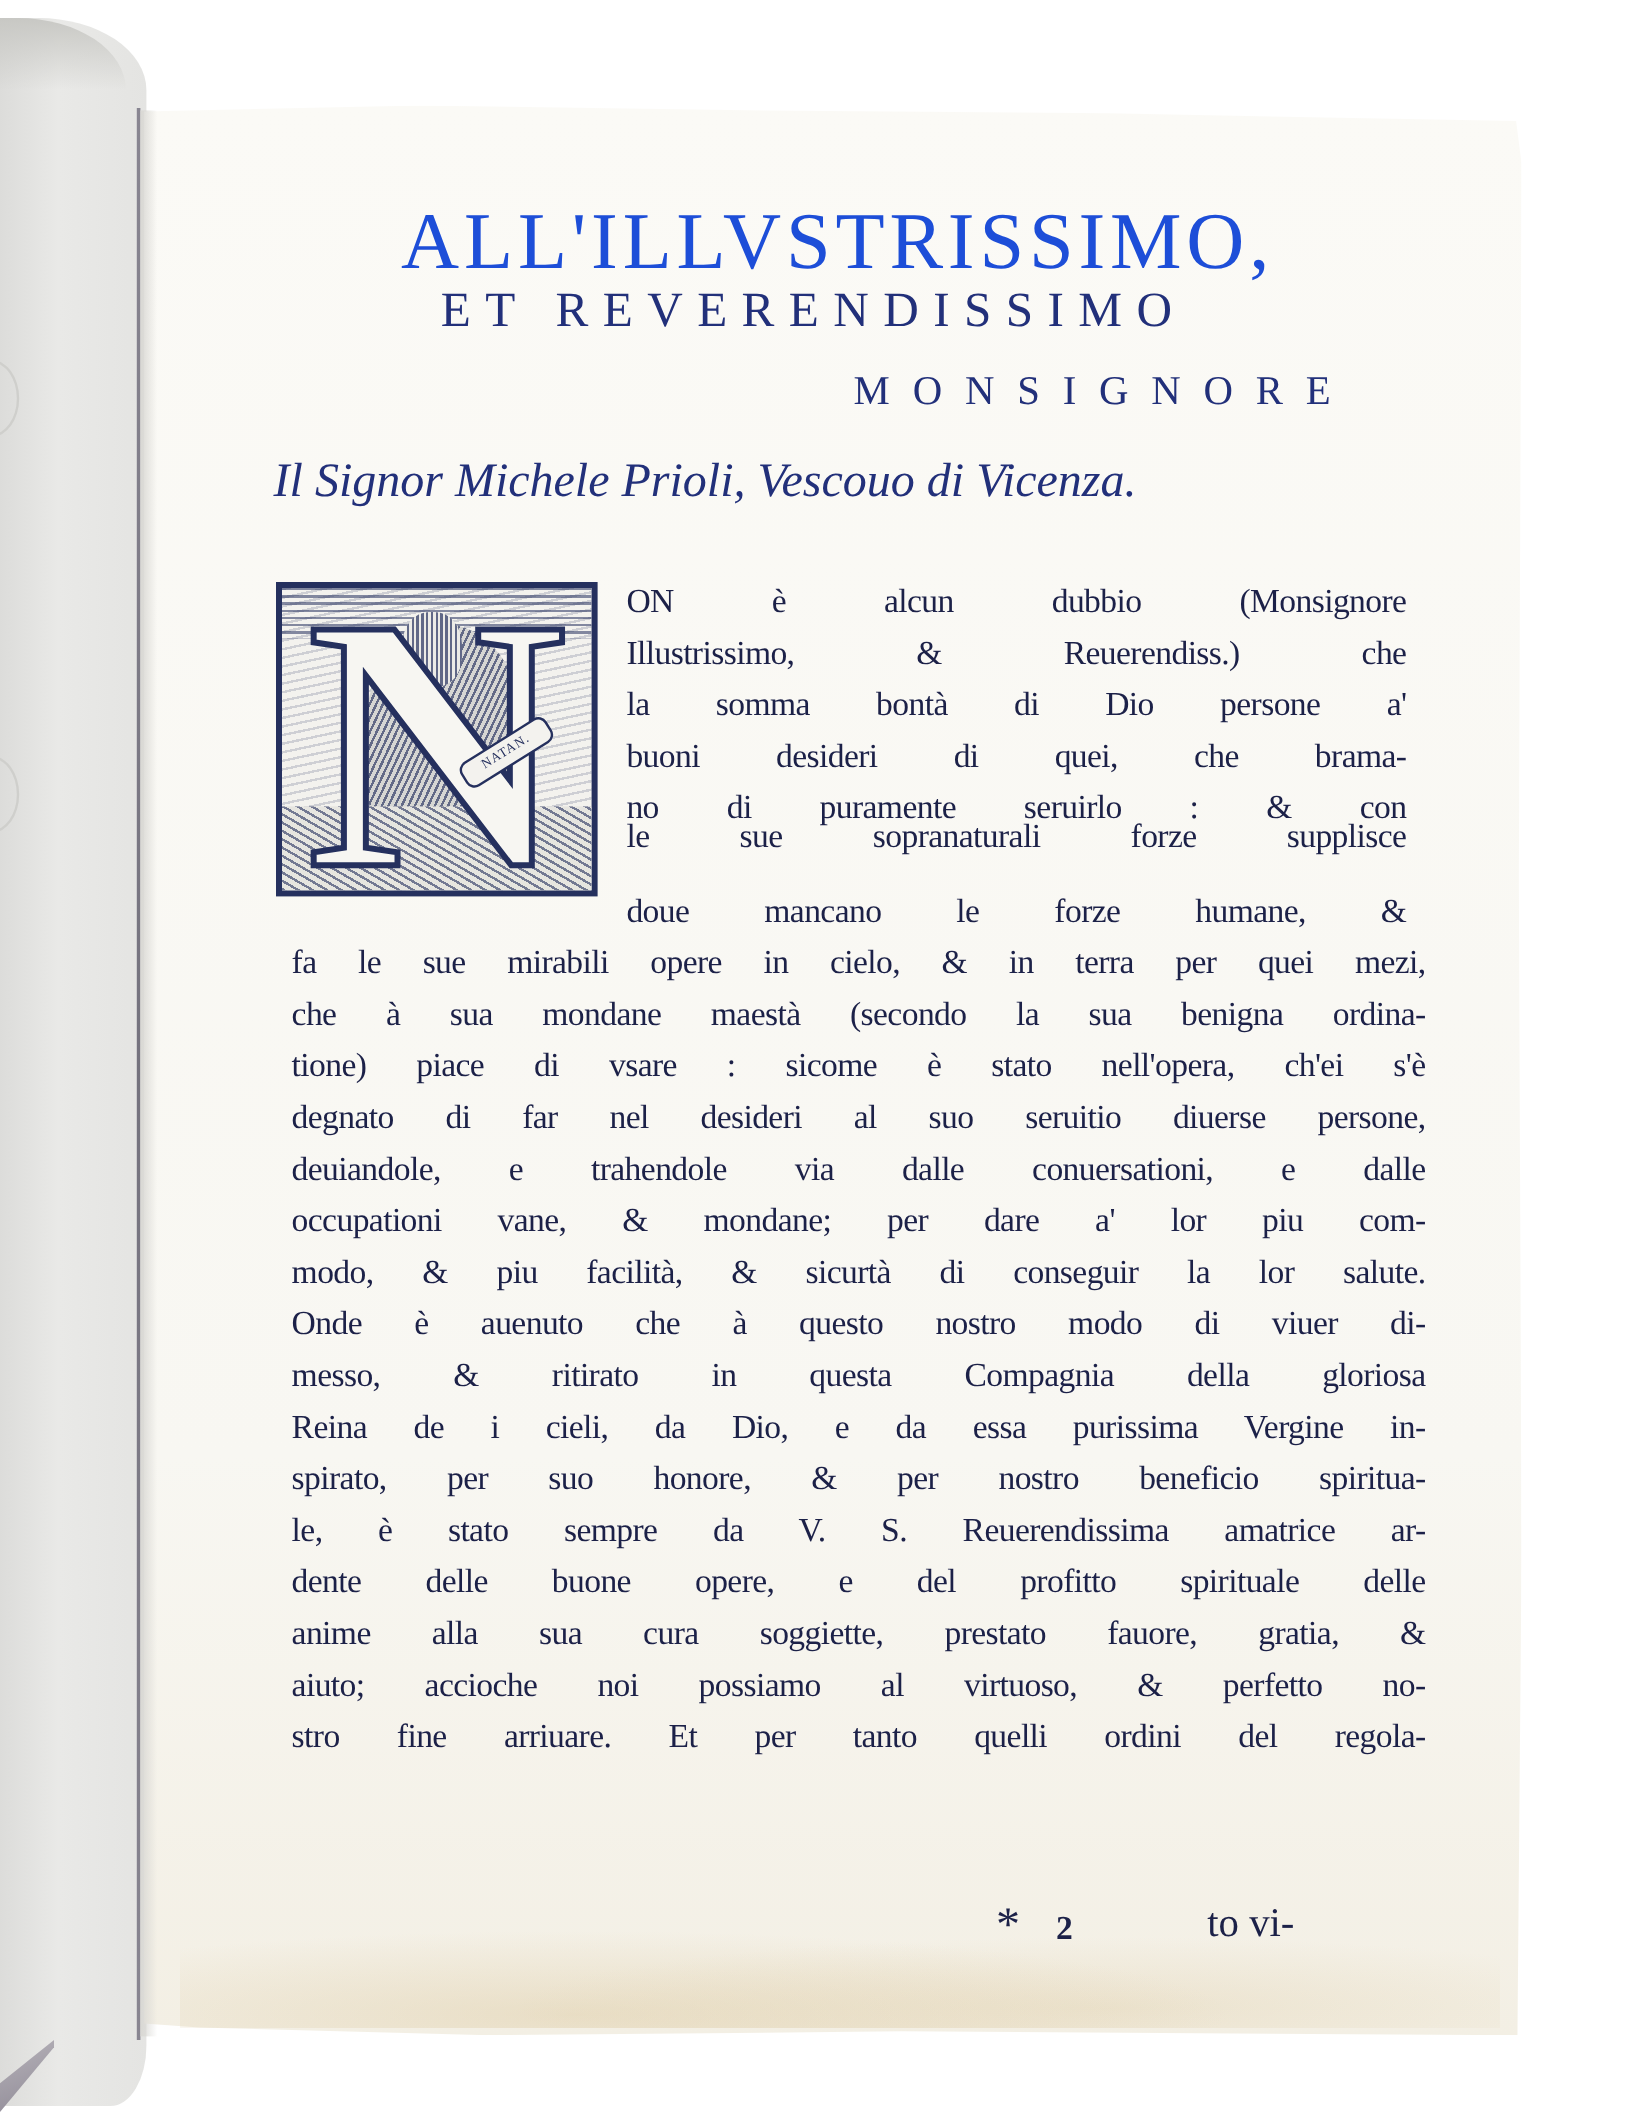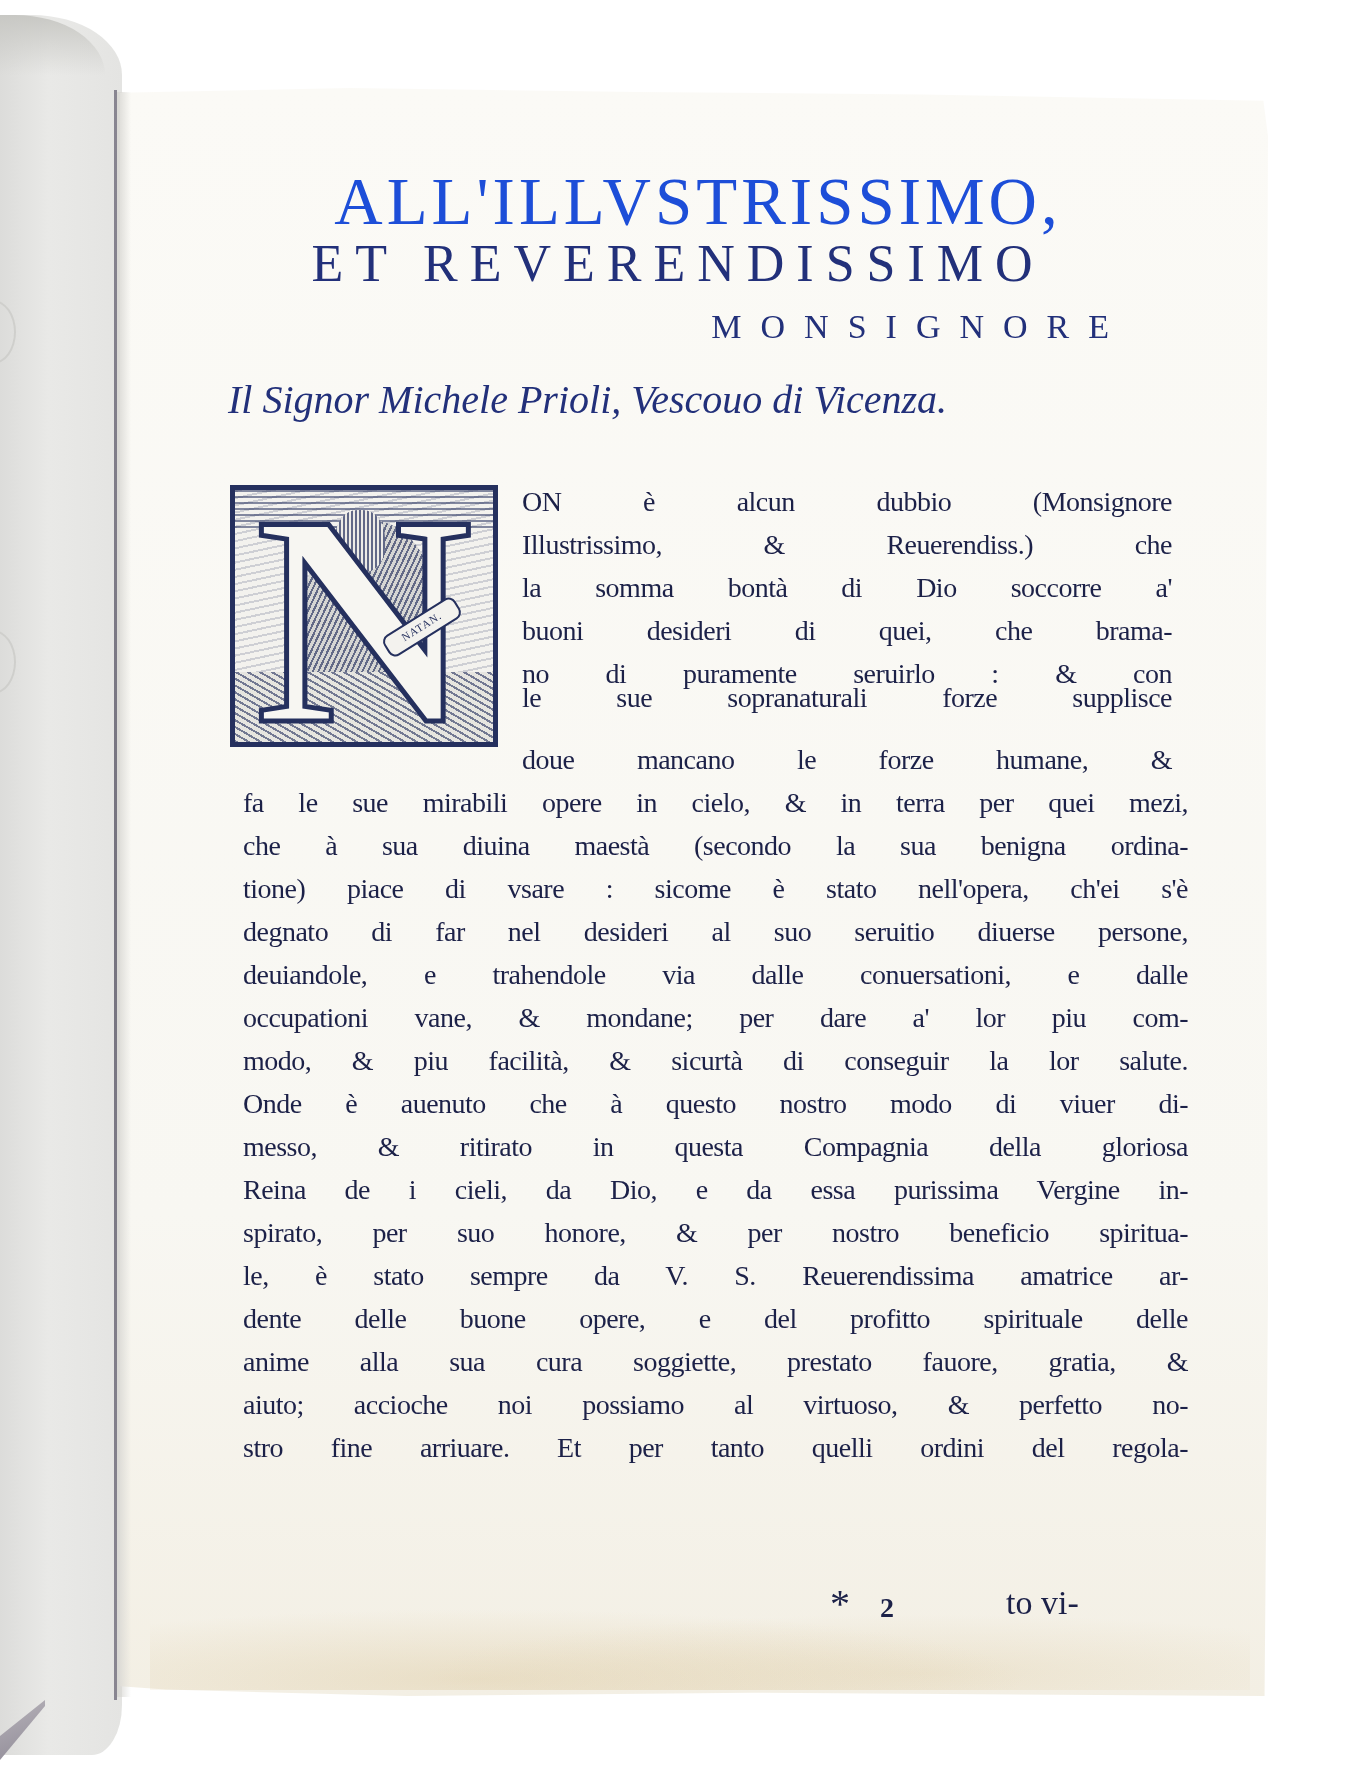--- a/index.html
+++ b/index.html
@@ -96,21 +96,21 @@
       line-height: 1;
       color: #1d4ed8;
       white-space: nowrap;
     }
     .h2 {
       position: absolute;
       left: 228px;
       top: 238px;
       width: 900px;
       text-align: center;
-      font-size: 52px;
+      font-size: 41px;
       letter-spacing: 12px;
       line-height: 1;
       color: #22307a;
       white-space: nowrap;
     }
     .h3 {
       position: absolute;
       left: 228px;
       top: 310px;
       width: 900px;
@@ -269,28 +269,28 @@
   <div class="initial-sky"></div>
   <div class="initial-figure"></div>
   <div class="initial-head"></div>
   <div class="initial-ground"></div>
   <div class="initial-letter">N</div>
   <div class="initial-scroll">NATAN.</div>
 </div>
 
 <div class="text-line narrow justify" style="top:488px">ON è alcun dubbio (Monsignore</div>
 <div class="text-line narrow justify" style="top:531px">Illustrissimo, &amp; Reuerendiss.) che</div>
-<div class="text-line narrow justify" style="top:574px">la somma bontà di Dio soccorre a'</div>
+<div class="text-line narrow justify" style="top:574px">la somma bontà di Dio persone a'</div>
 <div class="text-line narrow justify" style="top:617px">buoni desideri di quei, che brama-</div>
 <div class="text-line narrow justify" style="top:660px">no di puramente seruirlo : &amp; con</div>
 <div class="text-line narrow justify" style="top:684px">le sue sopranaturali forze supplisce</div>
 <div class="text-line narrow justify" style="top:746px">doue mancano le forze humane, &amp;</div>
 
 <div class="text-line full justify" style="top:789px">fa le sue mirabili opere in cielo, &amp; in terra per quei mezi,</div>
-<div class="text-line full justify" style="top:832px">che à sua diuina maestà (secondo la sua benigna ordina-</div>
+<div class="text-line full justify" style="top:832px">che à sua mondane maestà (secondo la sua benigna ordina-</div>
 <div class="text-line full justify" style="top:875px">tione) piace di vsare : sicome è stato nell'opera, ch'ei s'è</div>
 <div class="text-line full justify" style="top:918px">degnato di far nel desideri al suo seruitio diuerse persone,</div>
 <div class="text-line full justify" style="top:961px">deuiandole, e trahendole via dalle conuersationi, e dalle</div>
 <div class="text-line full justify" style="top:1004px">occupationi vane, &amp; mondane; per dare a' lor piu com-</div>
 <div class="text-line full justify" style="top:1047px">modo, &amp; piu facilità, &amp; sicurtà di conseguir la lor salute.</div>
 <div class="text-line full justify" style="top:1090px">Onde è auenuto che à questo nostro modo di viuer di-</div>
 <div class="text-line full justify" style="top:1133px">messo, &amp; ritirato in questa Compagnia della gloriosa</div>
 <div class="text-line full justify" style="top:1176px">Reina de i cieli, da Dio, e da essa purissima Vergine in-</div>
 <div class="text-line full justify" style="top:1219px">spirato, per suo honore, &amp; per nostro beneficio spiritua-</div>
 <div class="text-line full justify" style="top:1262px">le, è stato sempre da V. S. Reuerendissima amatrice ar-</div>

